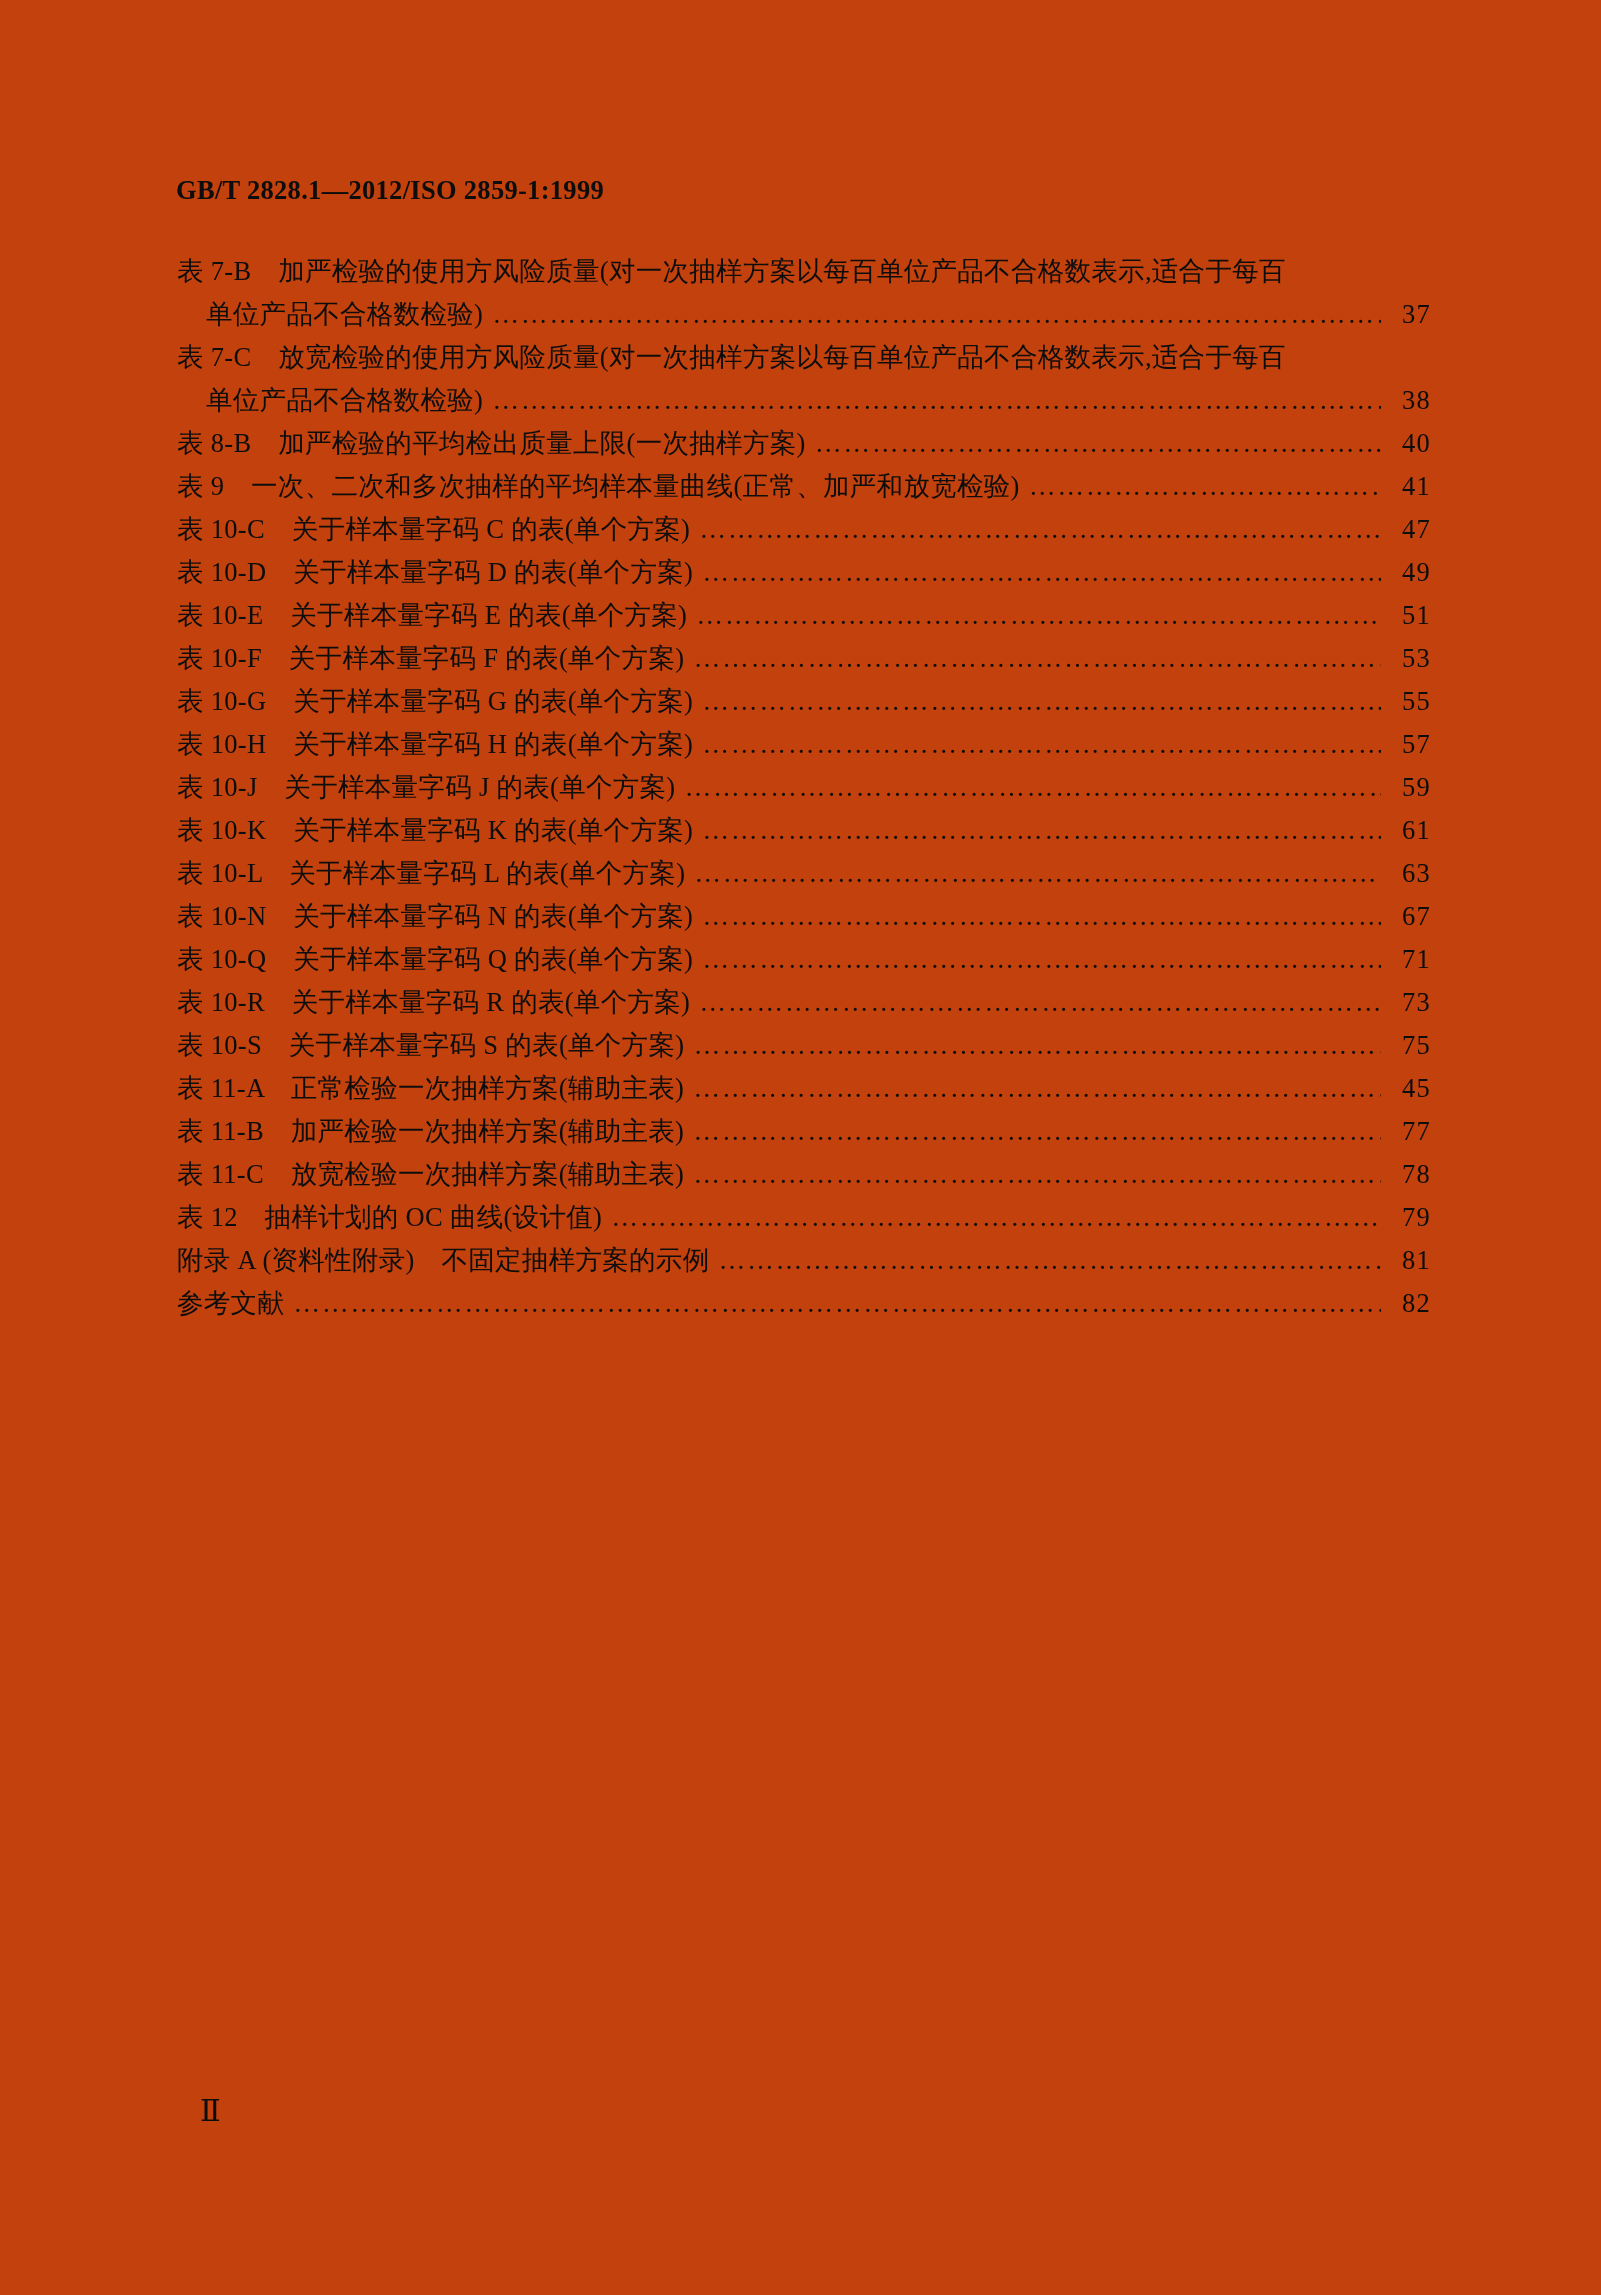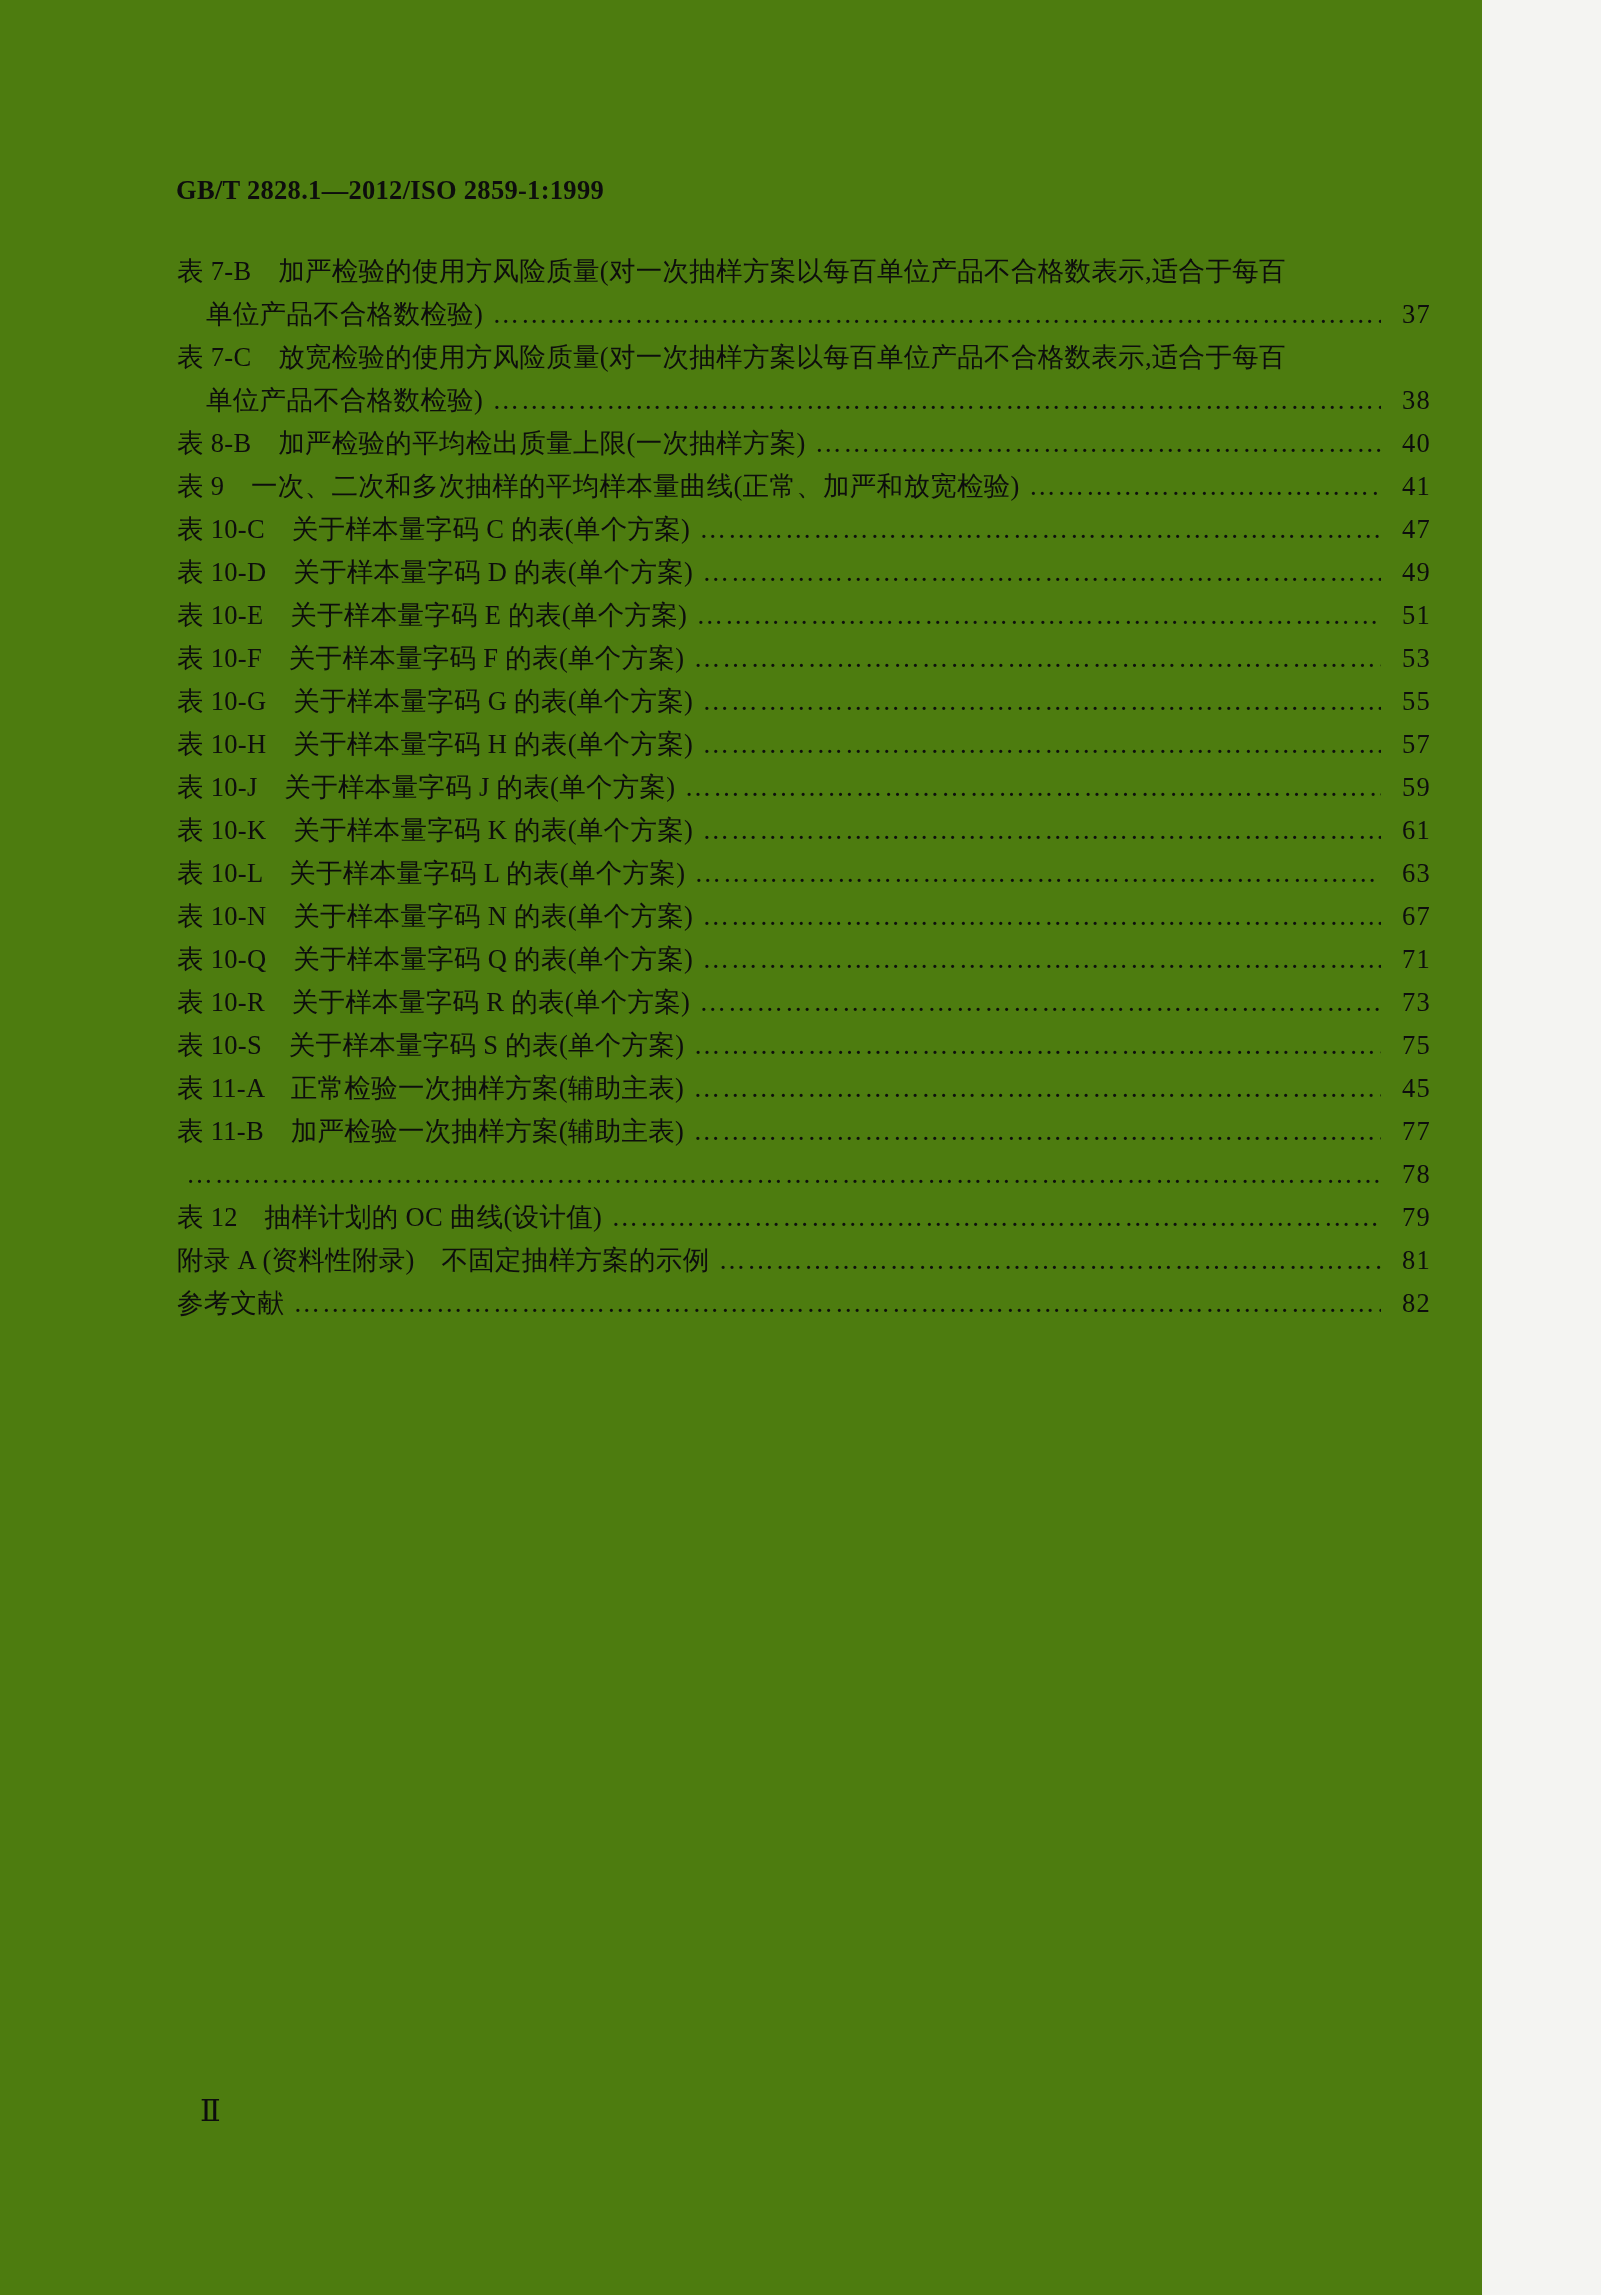--- a/index.html
+++ b/index.html
@@ -3,22 +3,22 @@
 <meta charset="utf-8">
 <style>
   html,body{margin:0;padding:0;}
   body{
     width:1601px;height:2295px;
     background:#f4f4f2;
     font-family:"Liberation Serif","DejaVu Serif",serif;
   }
   .page{
     position:absolute;left:0;top:0;
-    width:1482px;height:2295px;
-    background:#4d7c0f;
+    width:1601px;height:2295px;
+    background:#c2410c;
     color:#0d0d0d;
     overflow:hidden;
   }
   .doc-header{
     position:absolute;
     left:176px;top:175px;
     font-size:26.5px;
     font-weight:bold;
     letter-spacing:0.3px;
     white-space:nowrap;
@@ -189,20 +189,21 @@
       <span class="pg">45</span>
     </div>
 
     <div class="row">
       <span class="t">表 11-B　加严检验一次抽样方案(辅助主表)</span>
       <span class="leader"></span>
       <span class="pg">77</span>
     </div>
 
     <div class="row">
+      <span class="t">表 11-C　放宽检验一次抽样方案(辅助主表)</span>
       <span class="leader"></span>
       <span class="pg">78</span>
     </div>
 
     <div class="row">
       <span class="t">表 12　抽样计划的 OC 曲线(设计值)</span>
       <span class="leader"></span>
       <span class="pg">79</span>
     </div>
 

